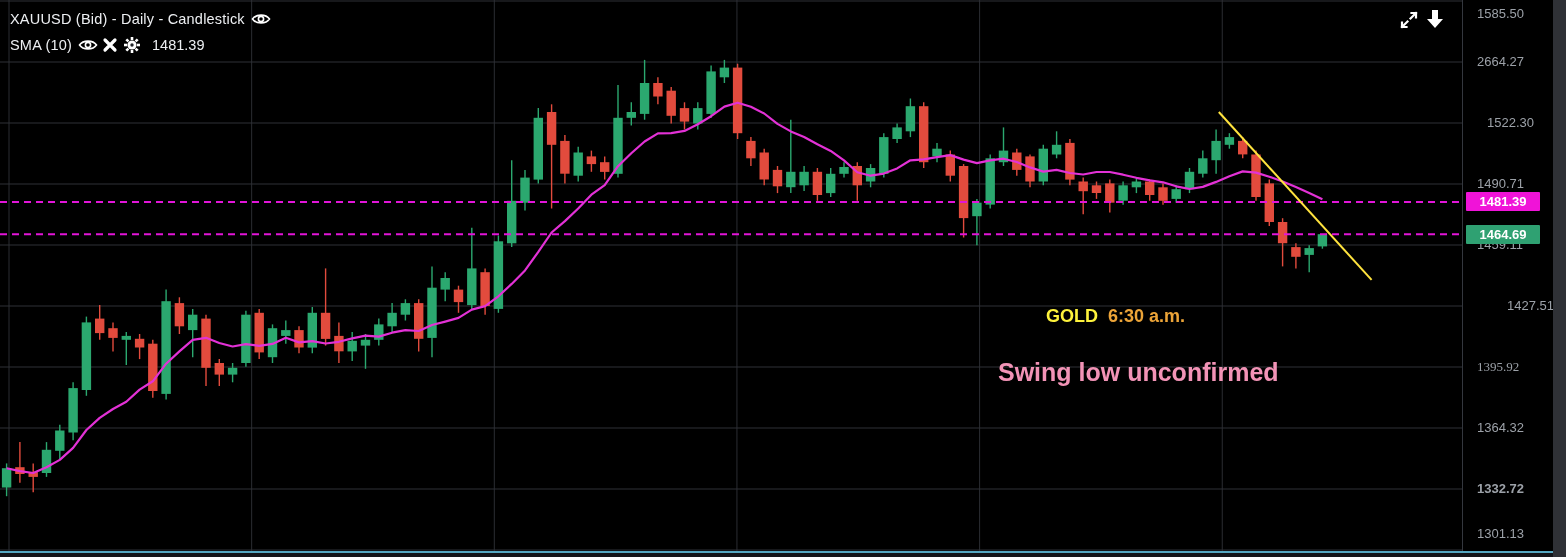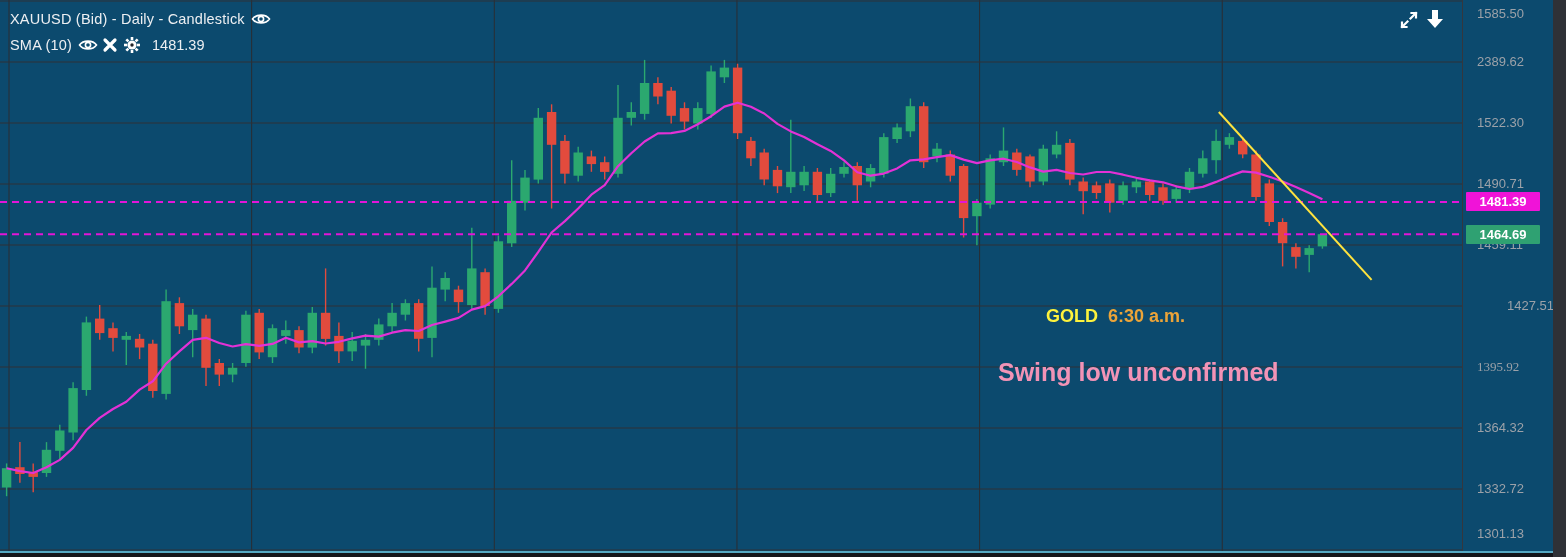--- a/index.html
+++ b/index.html
@@ -1,17 +1,17 @@
 <!DOCTYPE html>
 <html><head>
 <meta charset="utf-8">
 <style>
   html,body{margin:0;padding:0;background:#121316;}
   *{box-sizing:border-box;font-family:"Liberation Sans", sans-serif;}
-  .app{position:relative;width:1566px;height:557px;background:#0c4a6e;overflow:hidden;}
+  .app{position:relative;width:1566px;height:557px;background:#000000;overflow:hidden;}
   .plot-svg{position:absolute;left:0;top:0;}
   
   .legend{position:absolute;left:10px;top:6px;color:#edeff2;z-index:30;}
   .legend-row{display:flex;align-items:center;height:26px;font-size:14.5px;white-space:pre;}
   .legend-row .ibtn{display:inline-flex;align-items:center;justify-content:center;width:20px;height:20px;margin:0 1px;cursor:pointer;}
   .sym{letter-spacing:.2px;cursor:pointer;}
   .ohlc{margin-left:8px;}
   .ind-val{margin-left:9px;}
   
   .tr-icons{position:absolute;left:1398px;top:8px;display:flex;gap:4px;z-index:30;}
@@ -314,28 +314,28 @@
           <polygon points="7,1 13,1 13,10 18,10 10,19 2,10 7,10" fill="#ffffff"></polygon>
         </svg>
     </span>
   </div>
 
   <div class="anno-gold"><span style="color: rgb(253, 242, 60);">GOLD</span><span>  </span><span style="color: rgb(236, 164, 56);">6:30 a.m.</span></div>
   <div class="anno-note" style="color: rgb(242, 147, 182); text-align: center;">Swing low unconfirmed</div>
 
   <div class="price-axis" id="price-axis">
       <div class="tick" style="top: 6px;">1585.50</div>
-      <div class="tick" style="top: 53.9747px;">2389.62</div>
-      <div class="tick" style="top: 114.984px;">1522.30</div>
+      <div class="tick" style="top: 53.9747px;">2664.27</div>
+      <div class="tick" style="top: 114.984px; margin-left: 10px;">1522.30</div>
       <div class="tick" style="top: 175.974px;">1490.71</div>
       <div class="tick" style="top: 236.983px;">1459.11</div>
       <div class="tick" style="top: 297.993px; margin-left: 30px;">1427.51</div>
       <div class="tick" style="top: 358.983px; font-family: Liberation Serif, serif;">1395.92</div>
       <div class="tick" style="top: 419.992px;">1364.32</div>
-      <div class="tick" style="top: 481.002px;">1332.72</div>
+      <div class="tick" style="top: 481.002px; font-weight: bold;">1332.72</div>
       <div class="tick" style="top: 526px;">1301.13</div>
       <div class="badge" style="top: 192.468px; background: rgb(240, 19, 216);">1481.39</div>
       <div class="badge" style="top: 224.71px; background: rgb(47, 161, 114);">1464.69</div>
     </div>
   <div class="axis-border"></div>
 
   <div class="bottom-line" style="background: rgb(85, 168, 194);"></div>
   <div class="bottom-under"></div>
   <div class="right-strip"></div>
 

